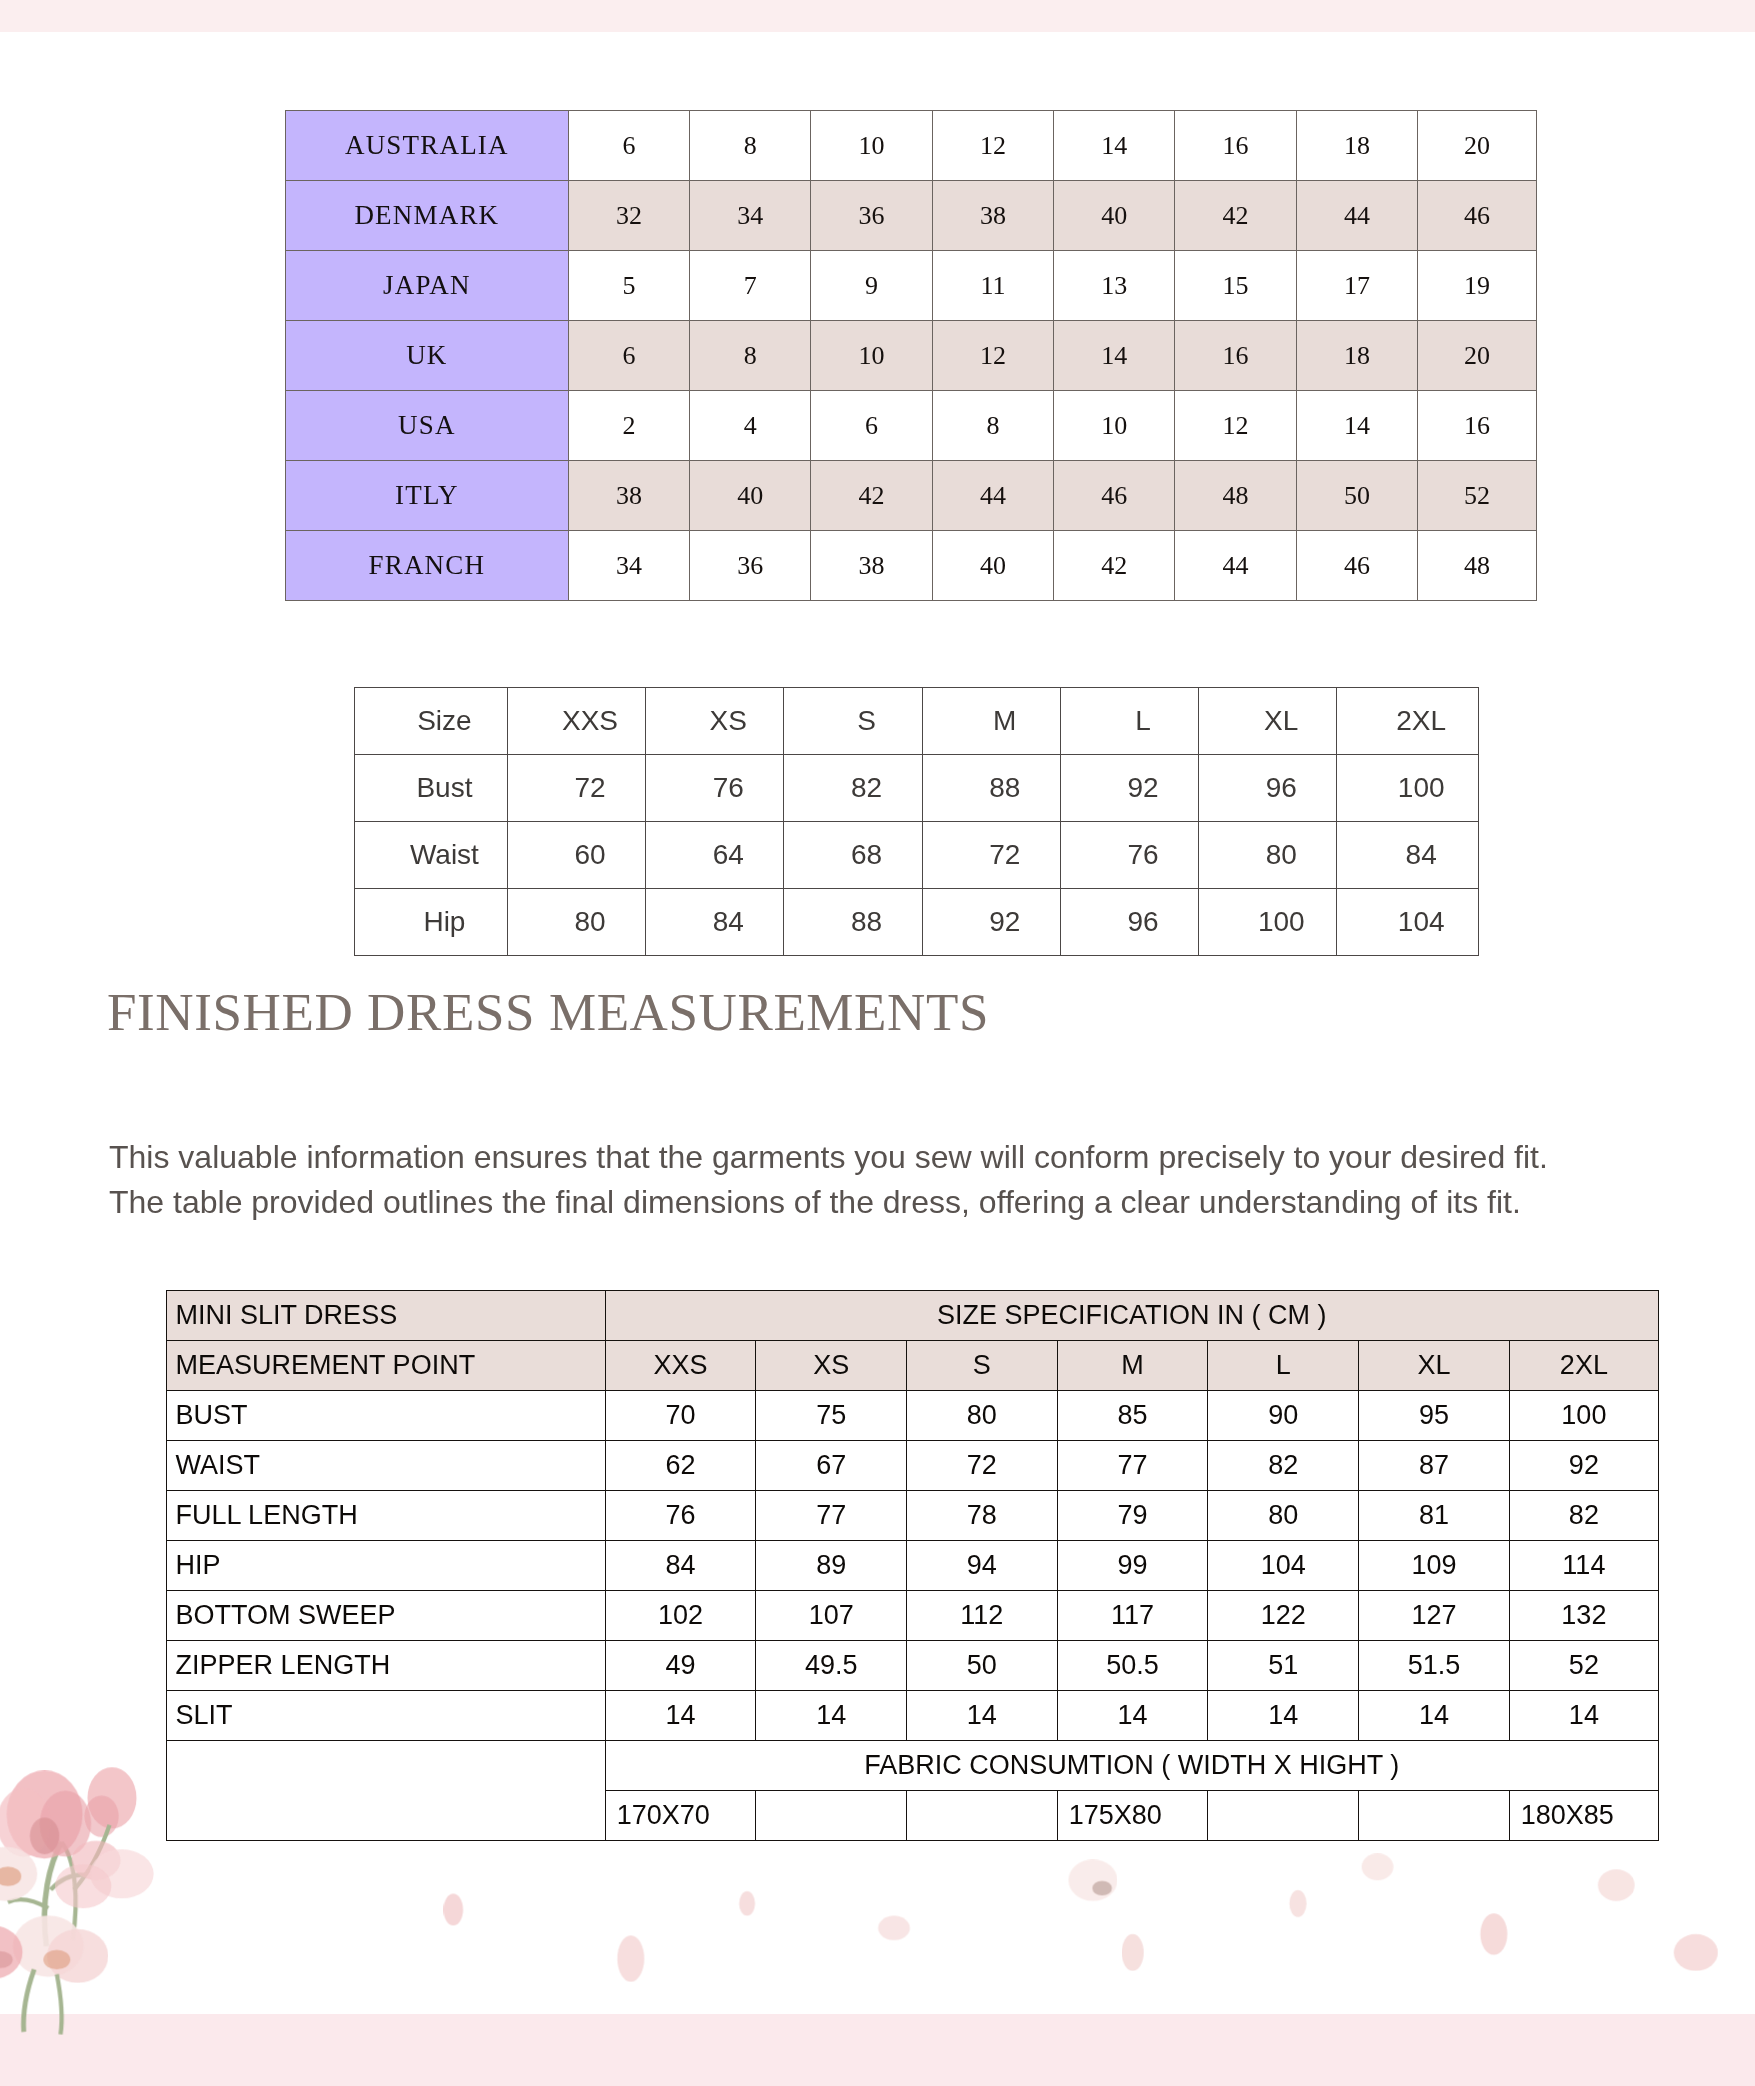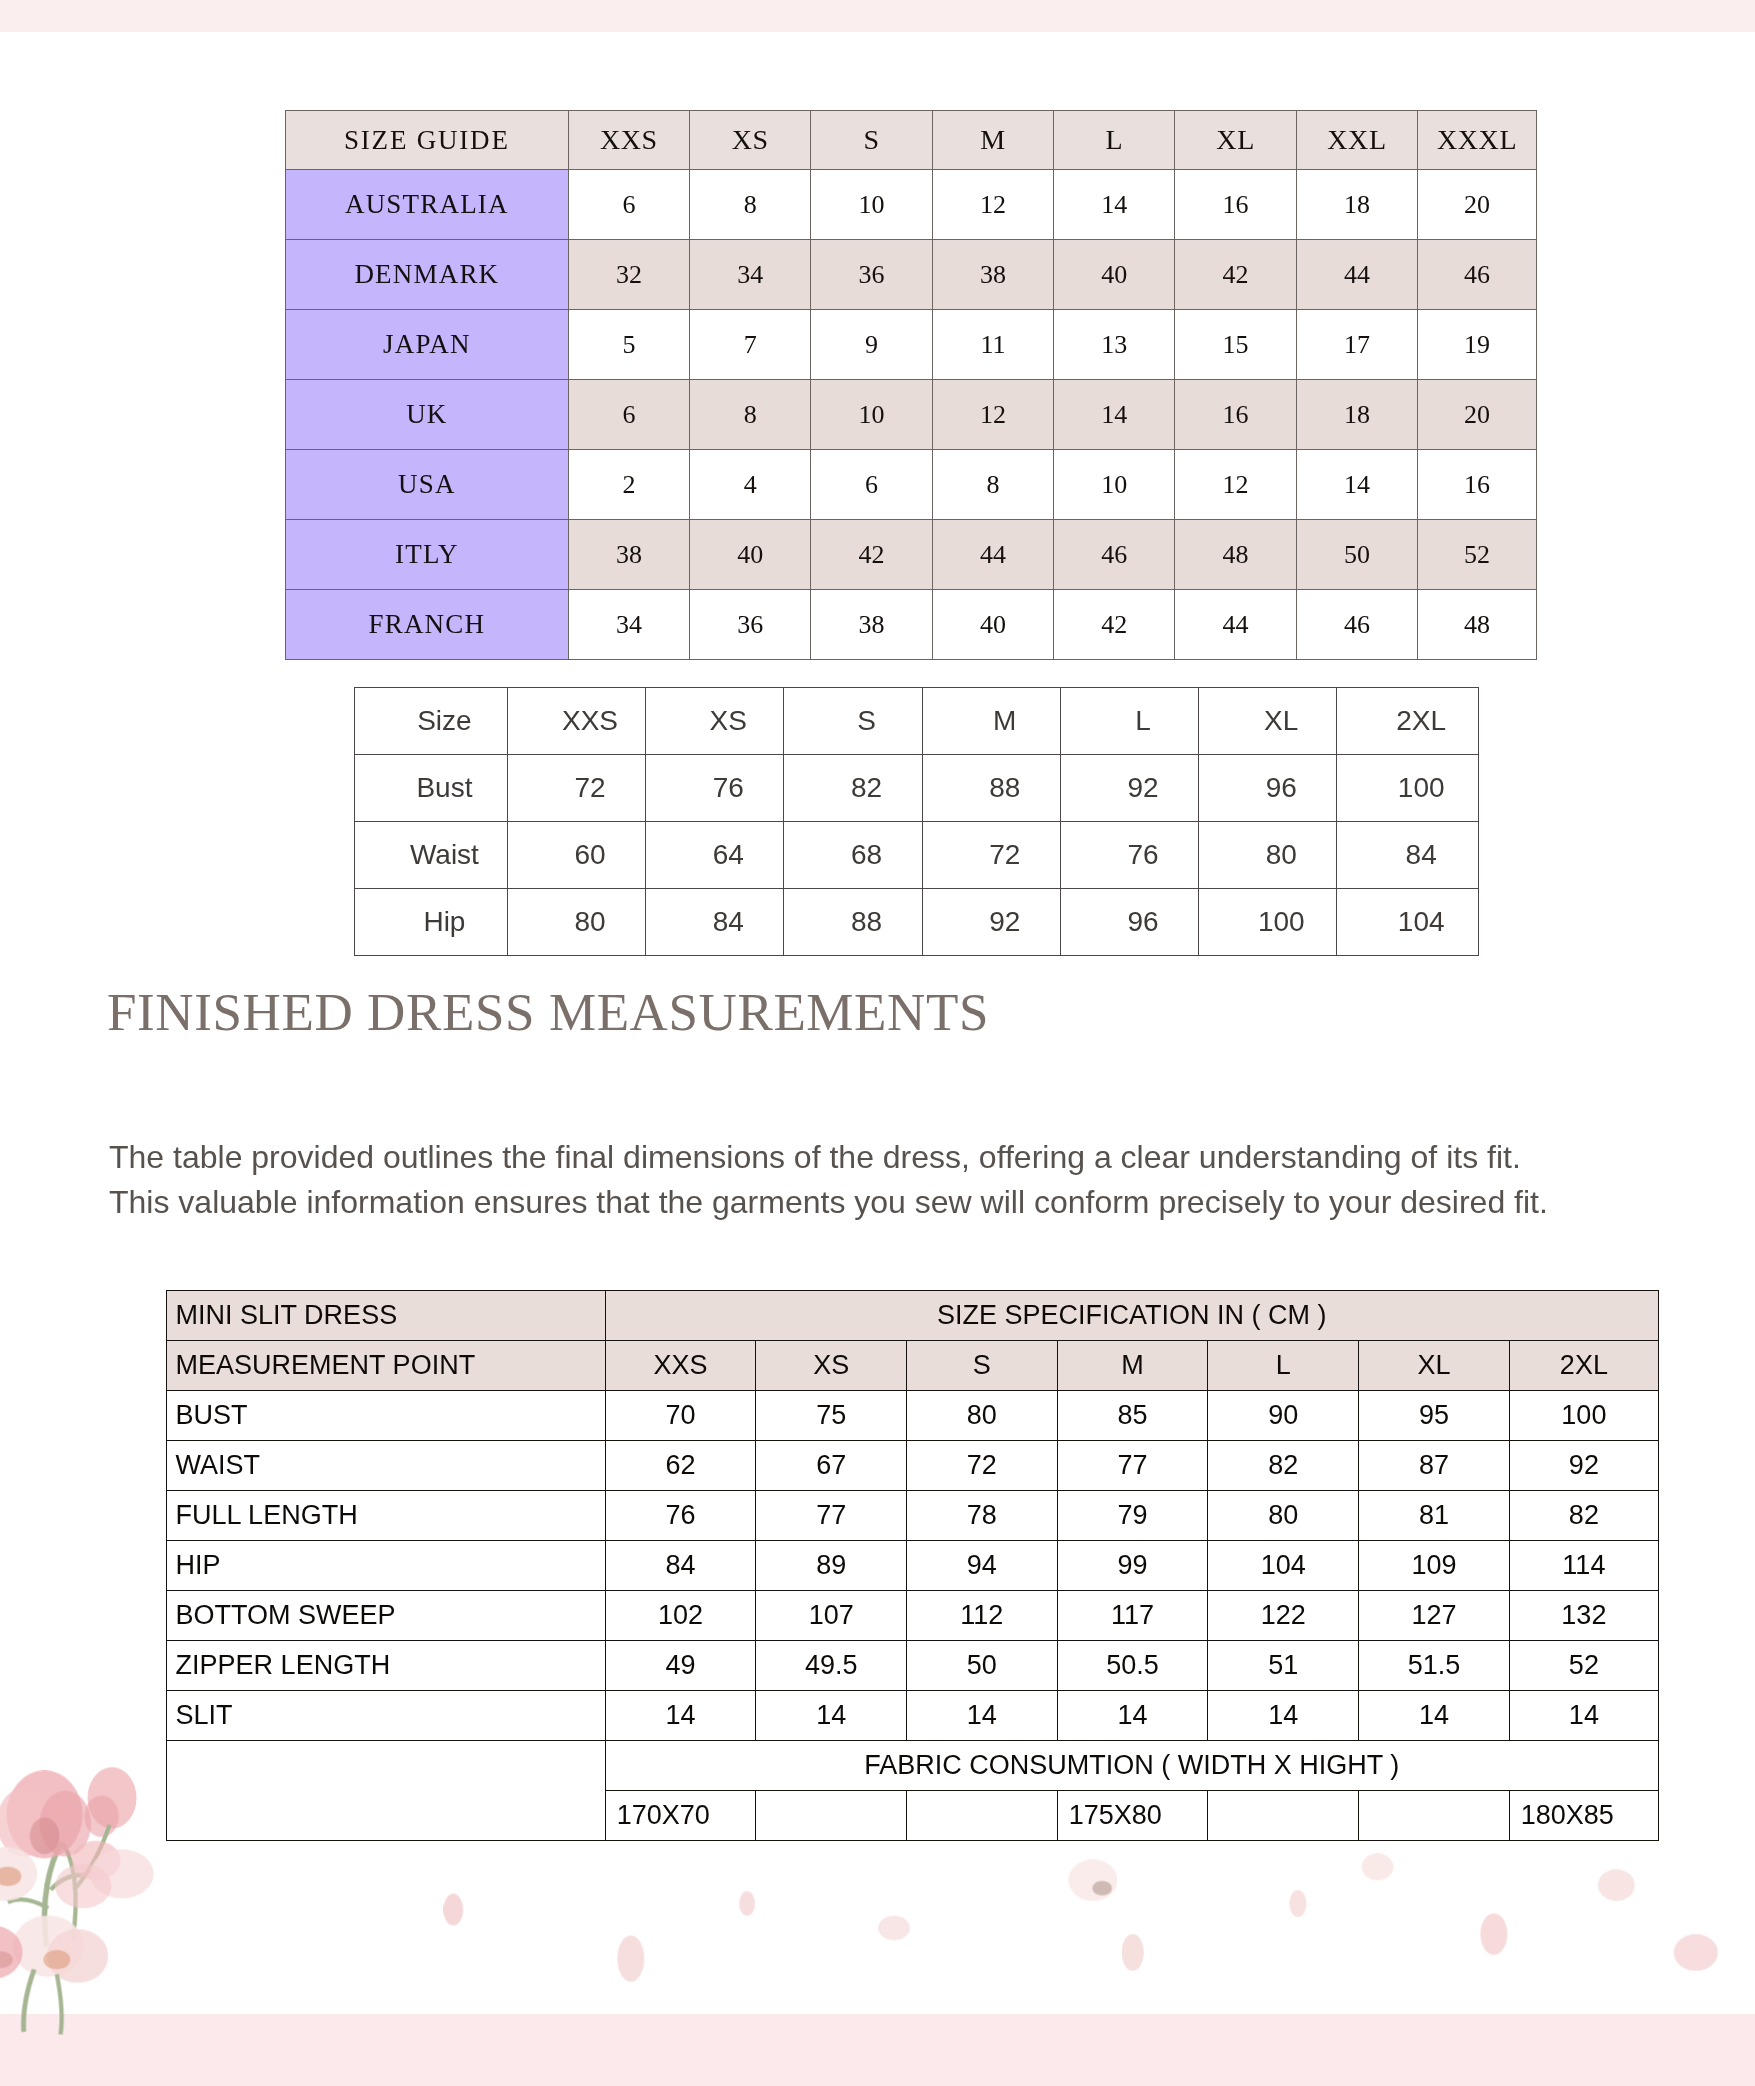--- a/index.html
+++ b/index.html
@@ -233,31 +233,20 @@
         <col style="width:9.7%">
         <col style="width:9.7%">
       <col style="width:9.7%">
         <col style="width:9.7%">
         <col style="width:9.7%">
       <col style="width:9.7%">
         <col style="width:9.7%">
         <col style="width:9.5%">
     </colgroup>
     <tbody>
-      <tr class="hdr">
-        <td class="corner">SIZE GUIDE</td>
-        <td>XXS</td>
-        <td>XS</td>
-        <td>S</td>
-        <td>M</td>
-        <td>L</td>
-        <td>XL</td>
-        <td>XXL</td>
-        <td>XXXL</td>
-      </tr>
 
       <tr class="band-a">
         <td class="rowlabel">AUSTRALIA</td>
         <td class="val">6</td>
         <td class="val">8</td>
         <td class="val">10</td>
         <td class="val">12</td>
         <td class="val">14</td>
         <td class="val">16</td>
         <td class="val">18</td>
@@ -392,22 +381,22 @@
         <td>100</td>
         <td>104</td>
       </tr>
     </tbody>
   </table>
 </div>
 
 <div id="finished-heading">FINISHED DRESS MEASUREMENTS</div>
 
 <div id="intro-paragraph">
+  <span class="pline">This valuable information ensures that the garments you sew will conform precisely to your desired fit.</span>
   <span class="pline">The table provided outlines the final dimensions of the dress, offering a clear understanding of its fit.</span>
-  <span class="pline">This valuable information ensures that the garments you sew will conform precisely to your desired fit.</span>
 </div>
 
 <div class="sheet" id="finished-table">
   <table class="grid">
     <colgroup>
       <col style="width:29.4%">
         <col style="width:10.1%">
         <col style="width:10.1%">
       <col style="width:10.1%">
         <col style="width:10.1%">

